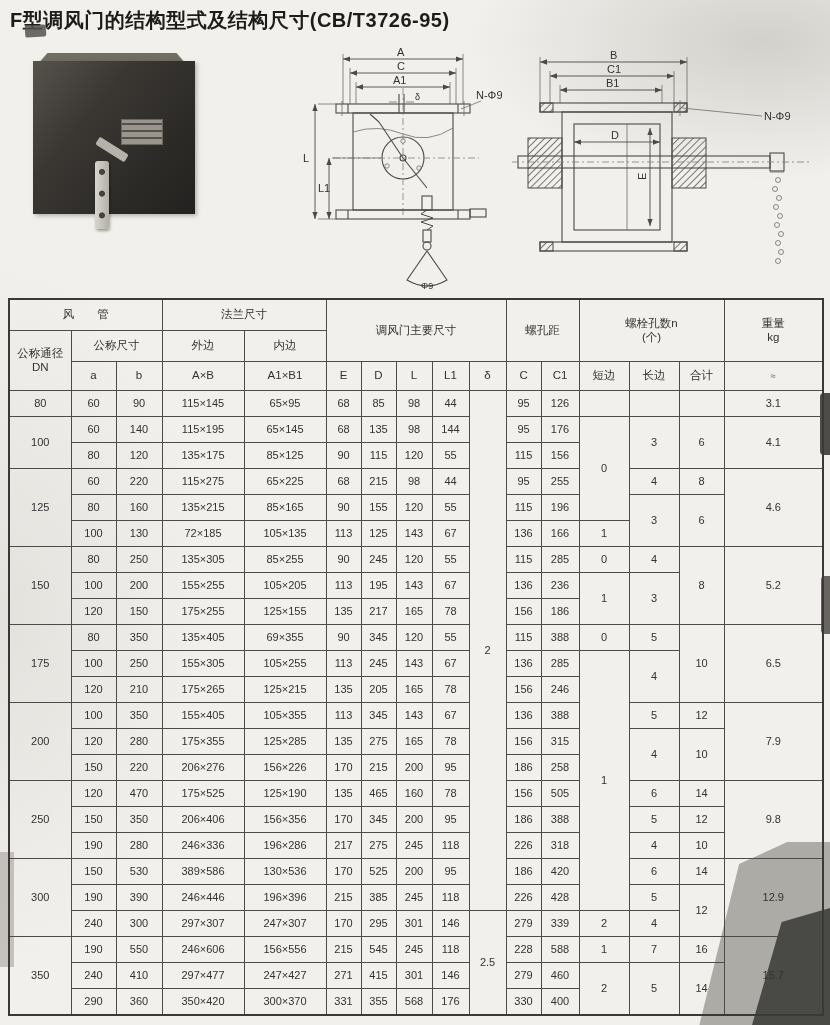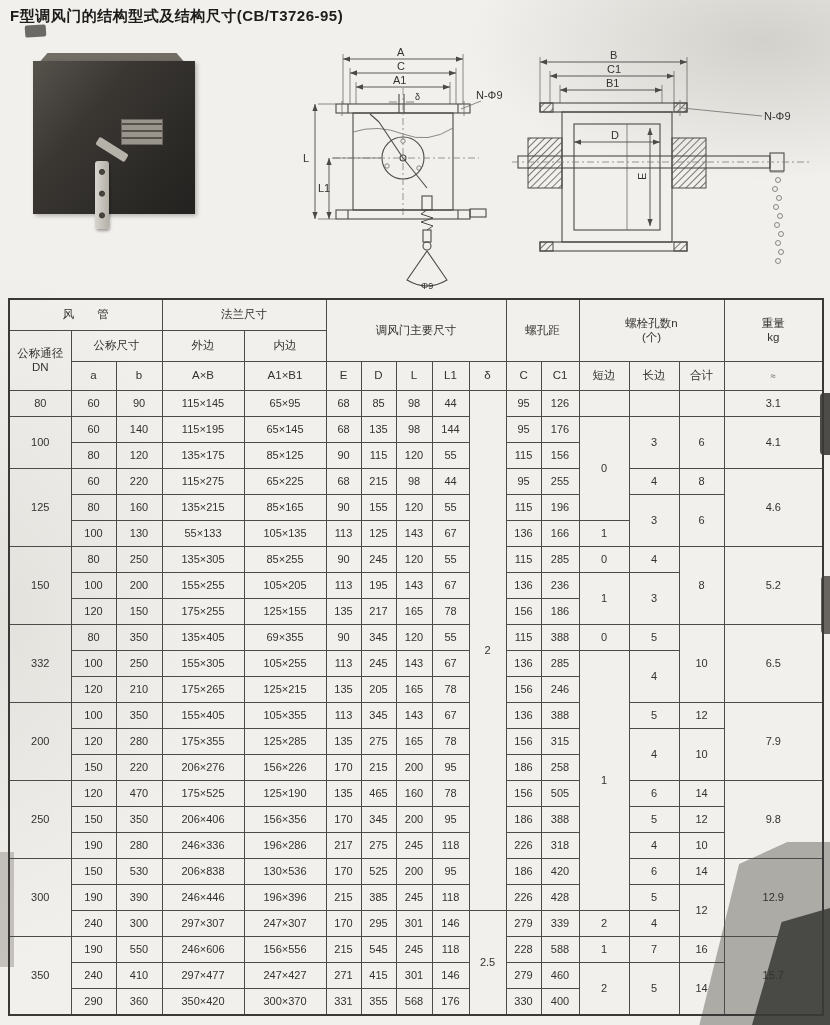--- a/index.html
+++ b/index.html
@@ -7,21 +7,21 @@
     position:relative;width:830px;height:1025px;overflow:hidden;
     font-family:"Liberation Sans","DejaVu Sans",sans-serif;
     background:
       radial-gradient(ellipse 420px 200px at 92% 4%, rgba(185,183,177,.55), transparent 70%),
       radial-gradient(ellipse 300px 500px at 0% 60%, rgba(200,198,192,.35), transparent 70%),
       #f2f0ec;
     color:#2f2e2c;
   }
   .title{
     position:absolute;left:10px;top:7px;
-    font-size:15px;font-weight:bold;letter-spacing:.5px;color:#1d1c1b;
+    font-size:20px;font-weight:bold;letter-spacing:.5px;color:#1d1c1b;
   }
   
   .photo{position:absolute;left:33px;top:53px;width:162px;height:183px;}
   .photo-body{position:absolute;left:0;top:8px;right:0;bottom:22px;
     background:linear-gradient(130deg,#56524c 0%,#3a3733 35%,#2b2926 75%,#242220 100%);
     box-shadow:2px 2px 4px rgba(0,0,0,.25);}
   .photo-top{position:absolute;left:4px;top:0;width:150px;height:12px;background:#716c64;
     clip-path:polygon(7% 0,93% 0,100% 100%,0 100%);}
   .photo-plate{position:absolute;left:88px;top:66px;width:40px;height:24px;background:#9a958c;
     border:1px solid #6b675f;
@@ -362,21 +362,21 @@
             <td>120</td>
             <td>55</td>
             <td>115</td>
             <td>196</td>
             <td rowspan="2">3</td>
             <td rowspan="2">6</td>
           </tr>
           <tr>
             <td>100</td>
             <td>130</td>
-            <td>55×133</td>
+            <td>72×185</td>
             <td>105×135</td>
             <td>113</td>
             <td>125</td>
             <td>143</td>
             <td>67</td>
             <td>136</td>
             <td>166</td>
             <td>1</td>
           </tr>
           <tr>
@@ -416,21 +416,21 @@
             <td>175×255</td>
             <td>125×155</td>
             <td>135</td>
             <td>217</td>
             <td>165</td>
             <td>78</td>
             <td>156</td>
             <td>186</td>
           </tr>
           <tr>
-            <td rowspan="3">332</td>
+            <td rowspan="3">175</td>
             <td>80</td>
             <td>350</td>
             <td>135×405</td>
             <td>69×355</td>
             <td>90</td>
             <td>345</td>
             <td>120</td>
             <td>55</td>
             <td>115</td>
             <td>388</td>
@@ -548,21 +548,21 @@
             <td>118</td>
             <td>226</td>
             <td>318</td>
             <td>4</td>
             <td>10</td>
           </tr>
           <tr>
             <td rowspan="3">300</td>
             <td>150</td>
             <td>530</td>
-            <td>206×838</td>
+            <td>389×586</td>
             <td>130×536</td>
             <td>170</td>
             <td>525</td>
             <td>200</td>
             <td>95</td>
             <td>186</td>
             <td>420</td>
             <td>6</td>
             <td>14</td>
             <td rowspan="3">12.9</td>

